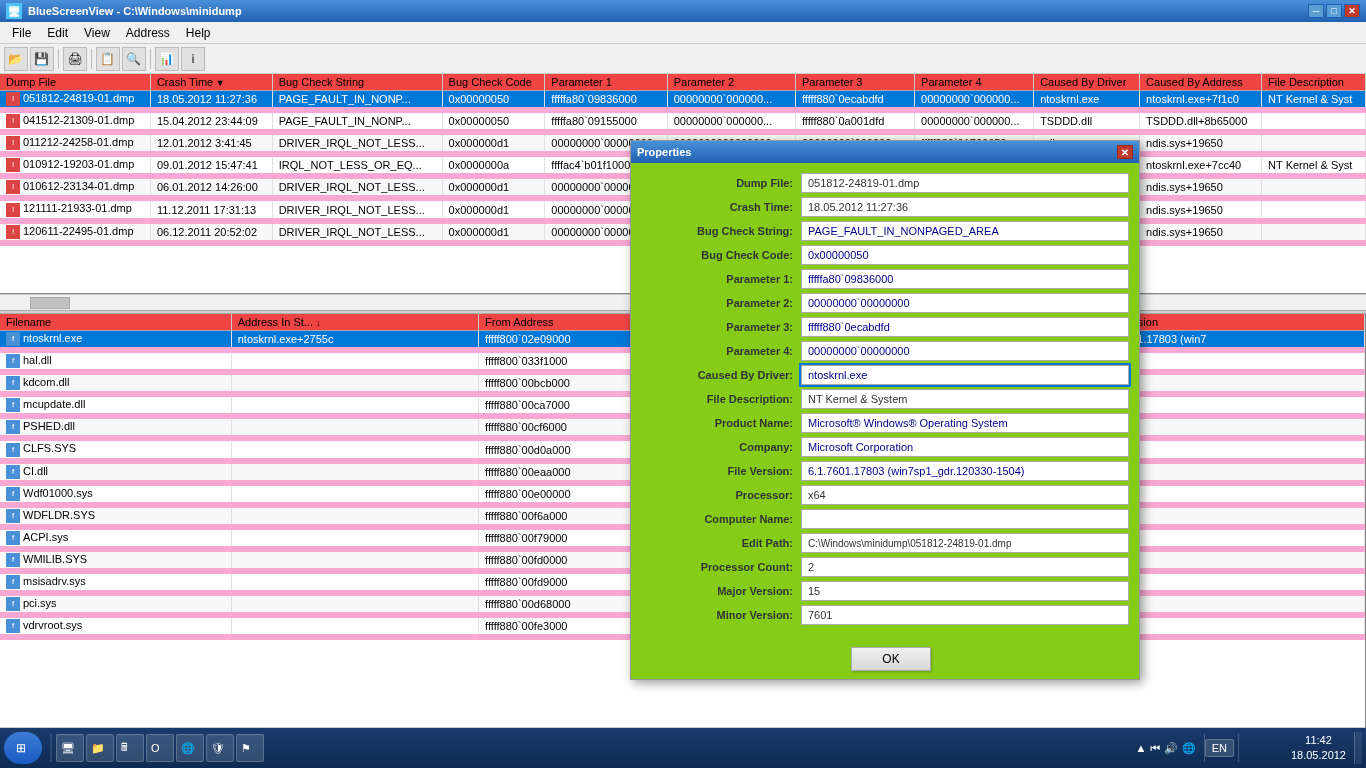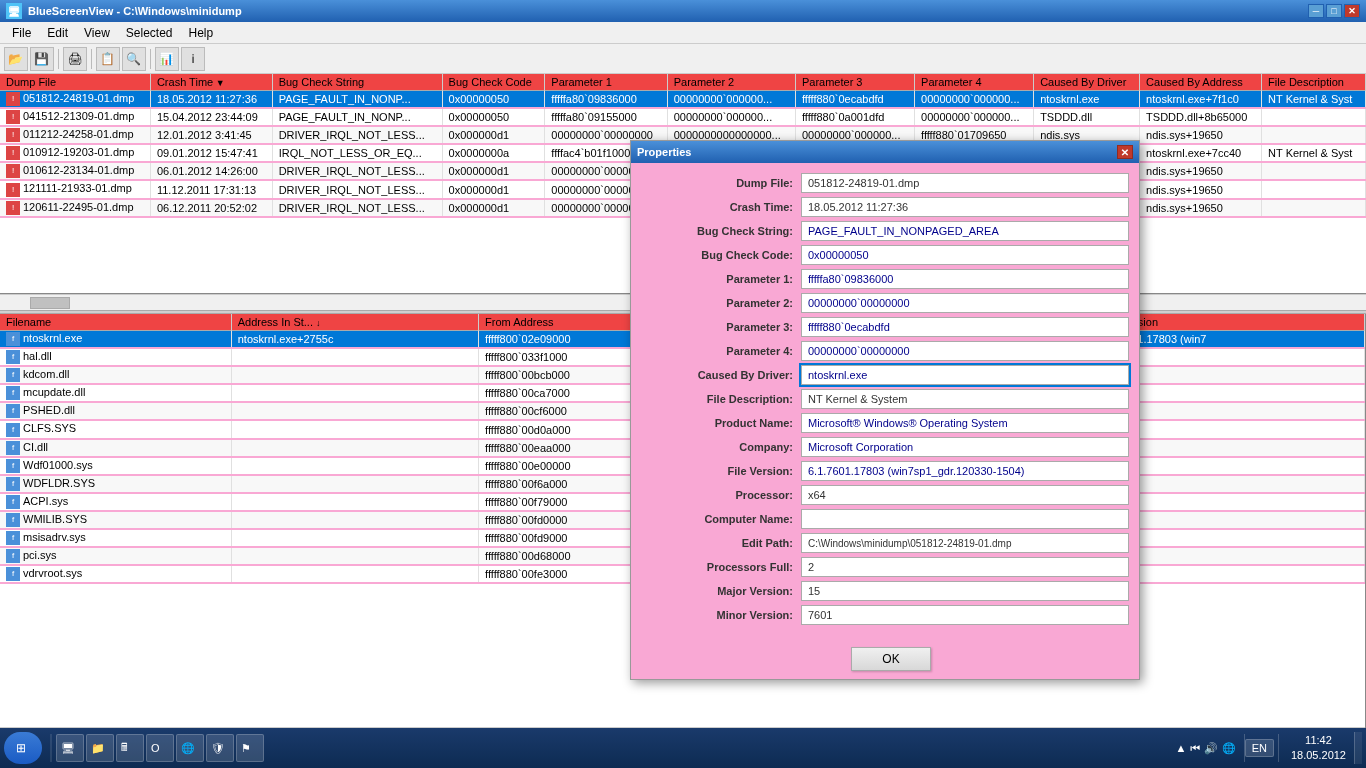--- a/index.html
+++ b/index.html
@@ -126,21 +126,21 @@
     .data-table thead th {
       padding: 2px 6px;
       text-align: left;
       font-weight: normal;
       border-right: 1px solid #ccc;
       white-space: nowrap;
       cursor: pointer;
       user-select: none;
     }
     .data-table tbody tr {
-      border-bottom: 2px solid #f9a8d4;
+      border-bottom: 6px solid #f9a8d4;
     }
     .data-table tbody tr:nth-child(odd) { background: #f8f8f8; }
     .data-table tbody tr.selected { background: #0078d7; color: white; }
     .data-table tbody td {
       padding: 1px 6px;
       border-right: 1px solid #e0e0e0;
       white-space: nowrap;
       overflow: hidden;
       text-overflow: ellipsis;
     }
@@ -194,21 +194,21 @@
       position: absolute;
       top: 0; left: 0;
       width: 100%; height: 100%;
       pointer-events: none;
     }
     .properties-dialog {
       position: absolute;
       top: 140px;
       left: 630px;
       width: 510px;
-      background: #f9a8d4;
+      background: #84cc16;
       border: 1px solid #999;
       box-shadow: 3px 3px 10px rgba(0,0,0,0.4);
       pointer-events: all;
     }
     .dialog-title-bar {
       background: linear-gradient(to bottom, #4a90d9, #2060b0);
       height: 22px;
       display: flex;
       align-items: center;
       padding: 0 6px;
@@ -328,20 +328,21 @@
       padding: 0 8px;
       color: white;
       font-size: 11px;
     }
     .taskbar-clock {
       color: white;
       font-size: 11px;
       text-align: center;
       line-height: 1.4;
       padding: 0 8px;
+      margin-left: 40px;
     }
     .lang-btn {
       background: rgba(255,255,255,0.15);
       border: 1px solid rgba(255,255,255,0.2);
       color: white;
       padding: 2px 6px;
       font-size: 11px;
       border-radius: 2px;
     }
     .col-sort-desc::after { content: ' ▼'; font-size: 9px; }
@@ -366,21 +367,21 @@
     <div class="tb-btn">─</div>
     <div class="tb-btn">□</div>
     <div class="tb-btn close">✕</div>
   </div>
 </div>
 
 <div class="menu-bar">
   <span class="menu-item">File</span>
   <span class="menu-item">Edit</span>
   <span class="menu-item">View</span>
-  <span class="menu-item">Selected</span>
+  <span class="menu-item">Address</span>
   <span class="menu-item">Help</span>
 </div>
 
 <div class="toolbar">
   <div class="toolbar-btn">📂</div>
   <div class="toolbar-btn">💾</div>
   <div class="toolbar-sep"></div>
   <div class="toolbar-btn">🖨</div>
   <div class="toolbar-sep"></div>
   <div class="toolbar-btn">📋</div>
@@ -721,21 +722,21 @@
       </div>
       <div class="prop-row">
         <span class="prop-label">Computer Name:</span>
         <div class="prop-value normal"></div>
       </div>
       <div class="prop-row">
         <span class="prop-label">Edit Path:</span>
         <div class="prop-value normal" style="font-size:10px;">C:\Windows\minidump\051812-24819-01.dmp</div>
       </div>
       <div class="prop-row">
-        <span class="prop-label">Processors Full:</span>
+        <span class="prop-label">Processor Count:</span>
         <div class="prop-value normal">2</div>
       </div>
       <div class="prop-row">
         <span class="prop-label">Major Version:</span>
         <div class="prop-value normal">15</div>
       </div>
       <div class="prop-row">
         <span class="prop-label">Minor Version:</span>
         <div class="prop-value normal">7601</div>
       </div>

